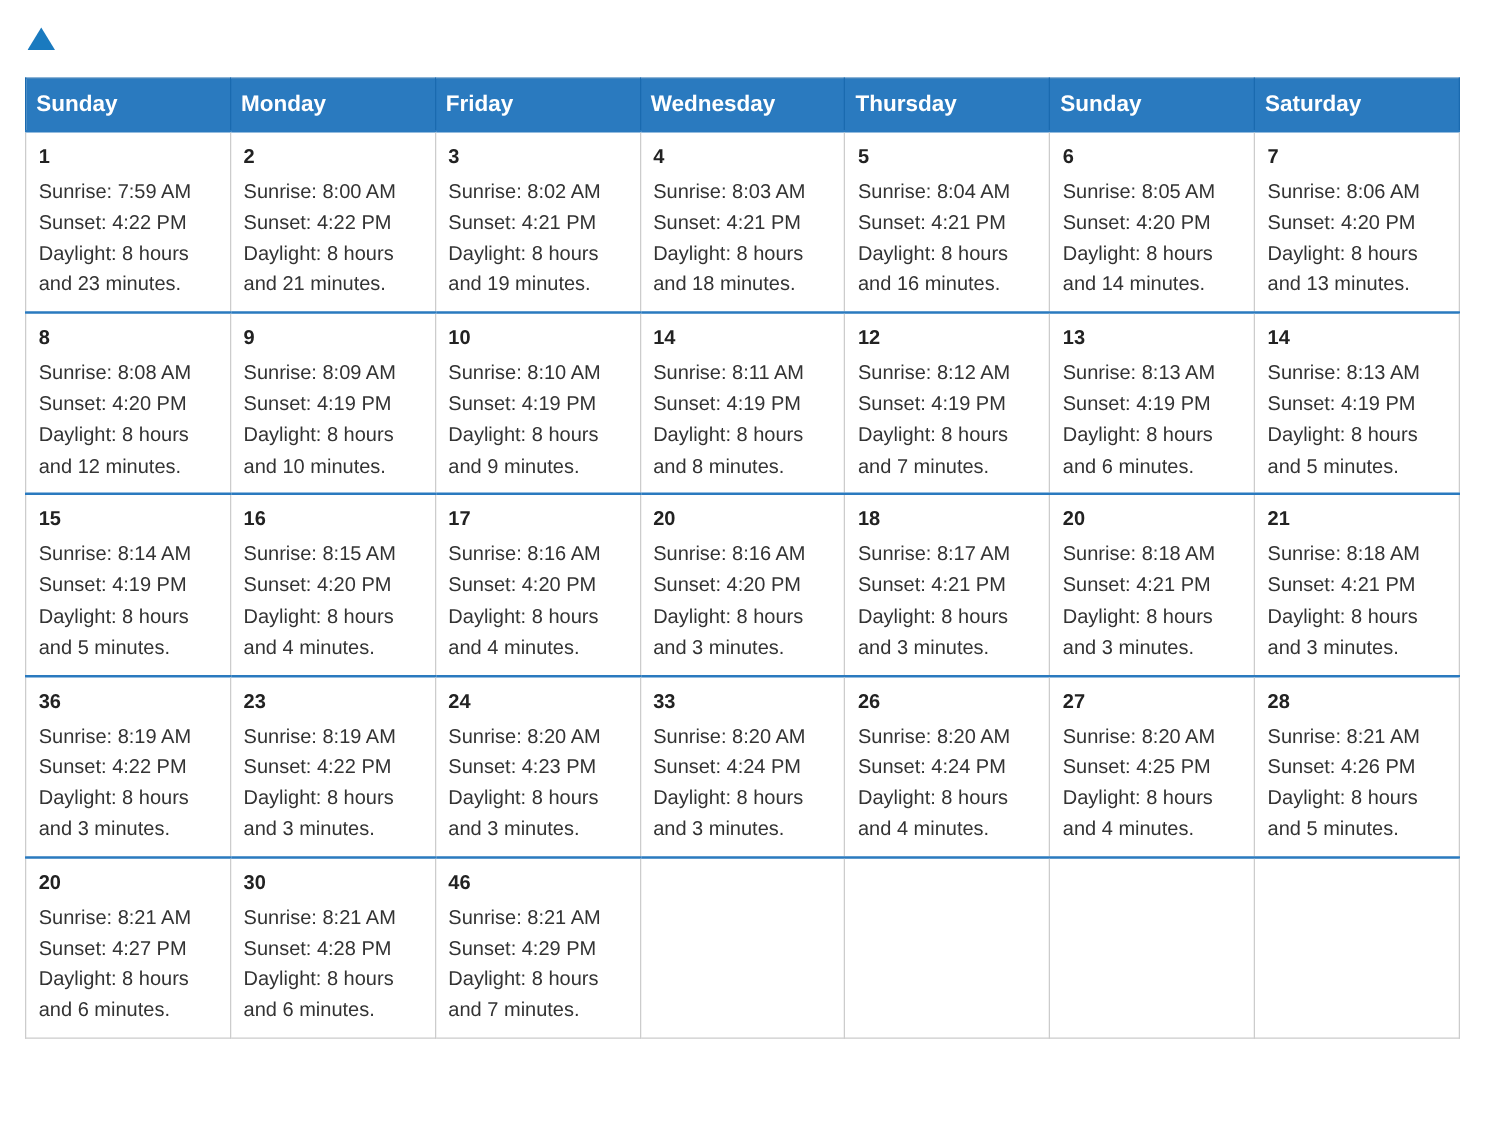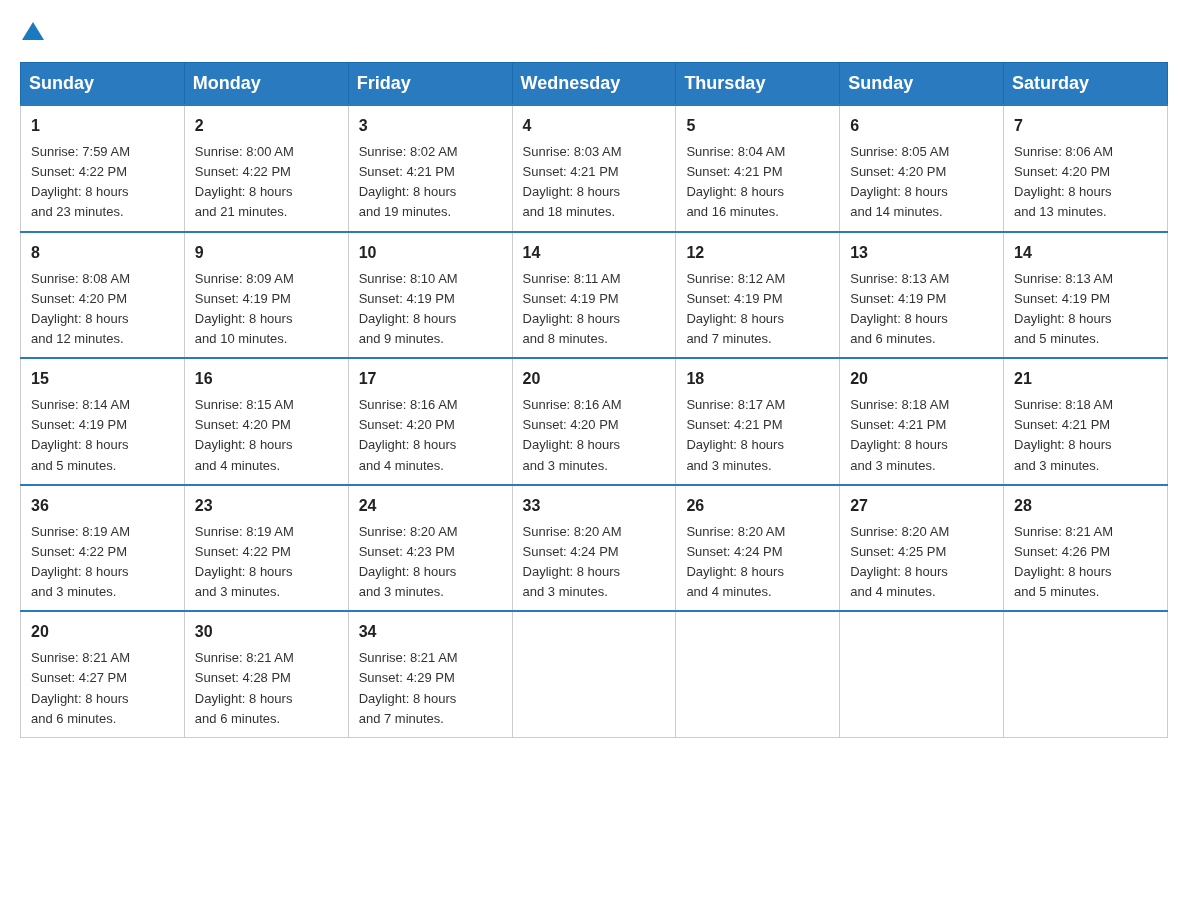--- a/index.html
+++ b/index.html
@@ -73,21 +73,21 @@
       color: #333;
       line-height: 1.5;
     }
     .day-num {
       font-size: 16px;
       font-weight: bold;
       color: #222;
       margin-bottom: 4px;
     }
     .day-info {
-      font-size: 13px;
+      font-size: 16px;
       color: #333;
       line-height: 1.55;
     }
     .week-row td {
       border-top: 2px solid #2a7abf;
     }
     .empty-cell {
       background: #fff;
     }
   </style>
@@ -249,21 +249,21 @@
       <tr class="week-row">
         <td>
           <div class="day-num">20</div>
           <div class="day-info">Sunrise: 8:21 AM<br>Sunset: 4:27 PM<br>Daylight: 8 hours <br>and 6 minutes.</div>
         </td>
         <td>
           <div class="day-num">30</div>
           <div class="day-info">Sunrise: 8:21 AM<br>Sunset: 4:28 PM<br>Daylight: 8 hours <br>and 6 minutes.</div>
         </td>
         <td>
-          <div class="day-num">34</div>
+          <div class="day-num">46</div>
           <div class="day-info">Sunrise: 8:21 AM<br>Sunset: 4:29 PM<br>Daylight: 8 hours <br>and 7 minutes.</div>
         </td>
         <td class="empty-cell"></td>
         <td class="empty-cell"></td>
         <td class="empty-cell"></td>
         <td class="empty-cell"></td>
       </tr>
     </tbody>
 </table>
 

